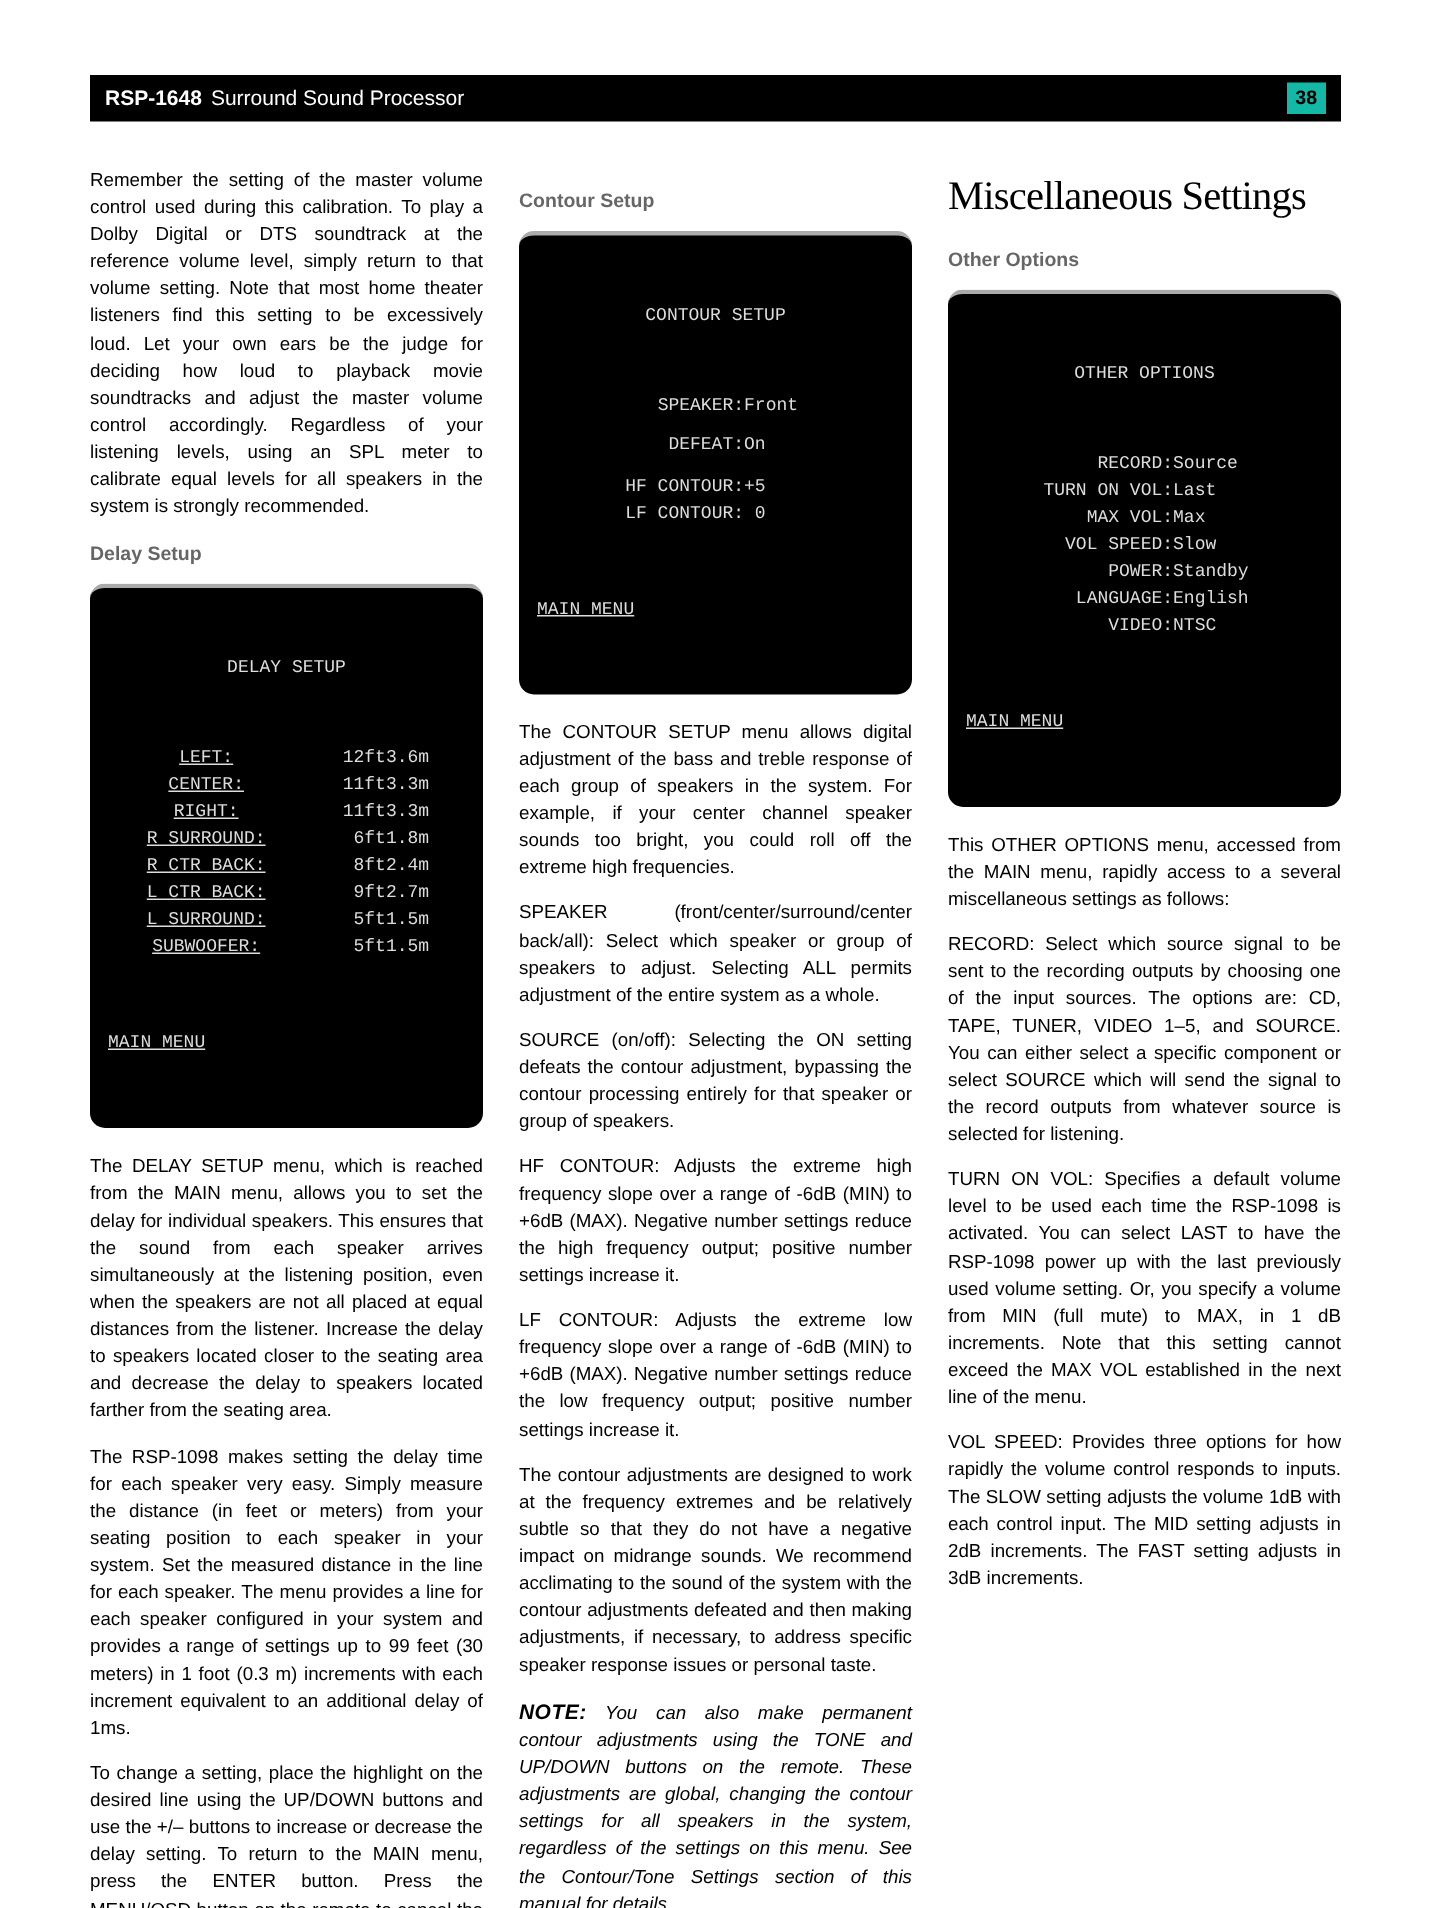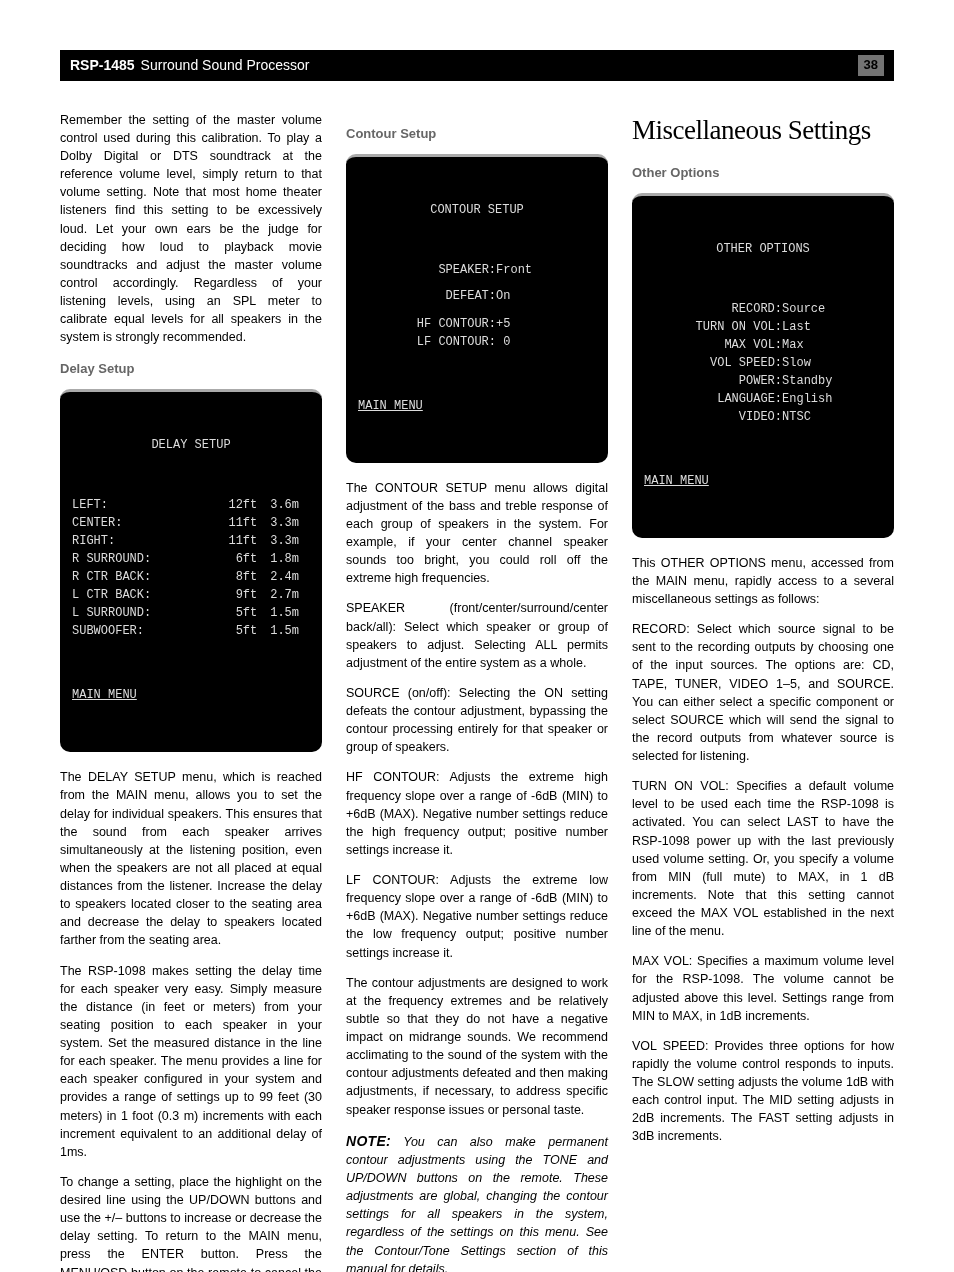--- a/index.html
+++ b/index.html
@@ -17,21 +17,21 @@
     padding: 5px 10px;
     font-size: 14px;
     margin-bottom: 30px;
     display: flex;
     align-items: center;
   }
   .header-bar .model { font-weight: bold; margin-right: 6px; }
   .header-bar .sub { font-weight: normal; }
   .header-bar .page {
     margin-left: auto;
-    background: #737373;
+    background: #14b8a6;
     color: #000;
     font-weight: bold;
     padding: 1px 6px;
     font-size: 13px;
   }
   .cols {
     display: flex;
     gap: 24px;
   }
   .col { flex: 1; }
@@ -58,35 +58,35 @@
     padding: 8px 12px 12px 12px;
     margin-bottom: 16px;
     line-height: 1.5;
     white-space: pre;
     border-top: 3px solid #aaa;
   }
   .osd .title { text-align: center; display:block; margin-bottom:6px; }
   .osd .row {
     display: flex;
   }
-  .osd .lbl { flex: 0 0 55%; text-align: left; padding-right:2px; }
+  .osd .lbl { flex: 0 0 55%; text-align: center; padding-right:2px;text-decoration:underline; }
   .osd .v1 { flex: 0 0 22%; text-align: right; }
-  .osd .v2 { flex: 0 0 23%; text-align: center; }
+  .osd .v2 { flex: 0 0 23%; text-align: left; }
   .osd .lbl2 { flex: 0 0 58%; text-align: right; }
   .osd .val2 { flex: 0 0 42%; text-align: left; }
   .osd .main { margin-top:10px;text-decoration:underline; }
   .note { font-style: italic; border-bottom:1px solid #444; padding-bottom:6px; }
   .note .nb { font-style: italic; font-weight: bold; text-transform: uppercase; font-size:14px; letter-spacing:0.3px;}
   b { font-weight: normal; }
 </style>
 </head>
 <body>
 
 <div class="header-bar">
-  <span class="model">RSP-1485</span>
+  <span class="model">RSP-1648</span>
   <span class="sub">Surround Sound Processor</span>
   <span class="page">38</span>
 </div>
 
 <div class="cols">
 
   <div class="col">
     <p>Remember the setting of the master volume control used during this calibration. To play a Dolby Digital or DTS soundtrack at the reference volume level, simply return to that volume setting. Note that most home theater listeners find this setting to be excessively loud. Let your own ears be the judge for deciding how loud to playback movie soundtracks and adjust the master volume control accordingly. Regardless of your listening levels, using an SPL meter to calibrate equal levels for all speakers in the system is strongly recommended.</p>
     <div class="h2">Delay Setup</div>
     <div class="osd">
@@ -119,17 +119,16 @@
     <div class="h1">Miscellaneous Settings</div>
     <div class="h2">Other Options</div>
     <div class="osd">
       <span class="title">OTHER OPTIONS</span>
       <div id="osd3-rows"><div class="row"><span class="lbl2">RECORD:</span><span class="val2">Source</span></div><div class="row"><span class="lbl2">TURN ON VOL:</span><span class="val2">Last</span></div><div class="row"><span class="lbl2">MAX VOL:</span><span class="val2">Max</span></div><div class="row"><span class="lbl2">VOL SPEED:</span><span class="val2">Slow</span></div><div class="row"><span class="lbl2">POWER:</span><span class="val2">Standby</span></div><div class="row"><span class="lbl2">LANGUAGE:</span><span class="val2">English</span></div><div class="row"><span class="lbl2">VIDEO:</span><span class="val2">NTSC</span></div></div>
       <div class="main">MAIN MENU</div>
     </div>
     <p>This OTHER OPTIONS menu, accessed from the MAIN menu, rapidly access to a several miscellaneous settings as follows:</p>
     <p><b>RECORD:</b><span> Select which source signal to be sent to the recording outputs by choosing one of the input sources. The options are: CD, TAPE, TUNER, VIDEO 1–5, and SOURCE. You can either select a specific component or select SOURCE which will send the signal to the record outputs from whatever source is selected for listening.</span></p>
     <p><b>TURN ON VOL:</b><span> Specifies a default volume level to be used each time the RSP-1098 is activated. You can select LAST to have the RSP-1098 power up with the last previously used volume setting. Or, you specify a volume from MIN (full mute) to MAX, in 1 dB increments. Note that this setting cannot exceed the MAX VOL established in the next line of the menu.</span></p>
-    <p><b>MAX VOL:</b><span> Specifies a maximum volume level for the RSP-1098. The volume cannot be adjusted above this level. Settings range from MIN to MAX, in 1dB increments.</span></p>
     <p><b>VOL SPEED:</b><span> Provides three options for how rapidly the volume control responds to inputs. The SLOW setting adjusts the volume 1dB with each control input. The MID setting adjusts in 2dB increments. The FAST setting adjusts in 3dB increments.</span></p>
   </div>
 
 </div>
 
 </body></html>

